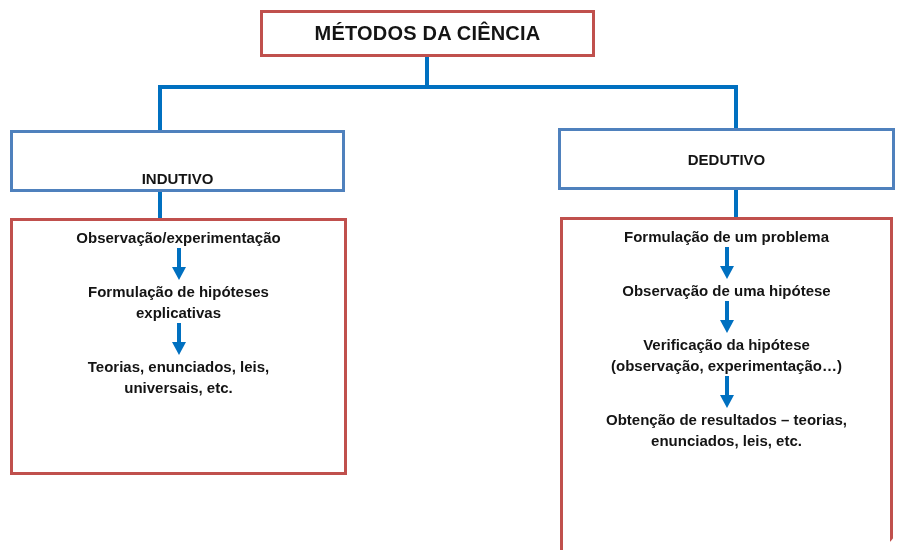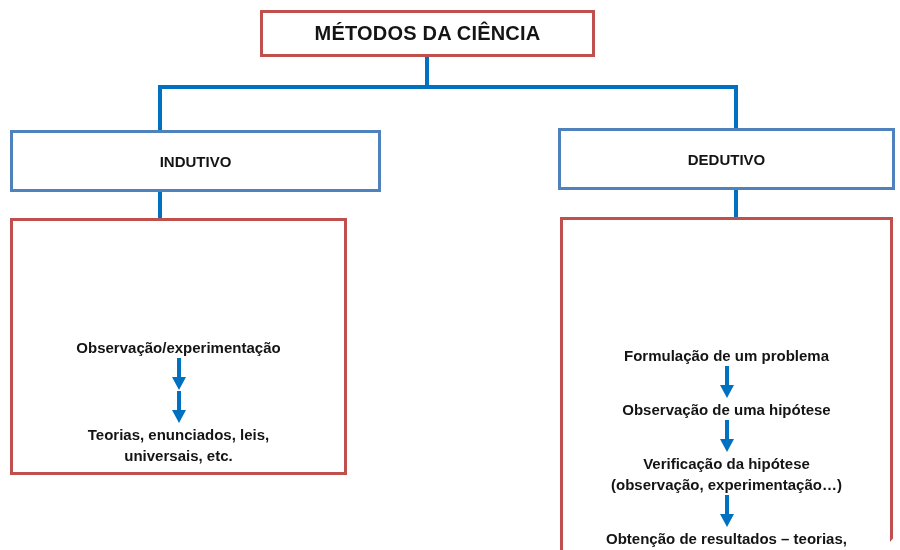--- a/index.html
+++ b/index.html
@@ -26,25 +26,25 @@
   }
   .title-box {
     left: 260px; top: 10px; width: 335px; height: 47px;
     border: 3px solid #C0504D;
     font-size: 20px; font-weight: bold; letter-spacing: 0.2px;
   }
   .branch-box {
     border: 3px solid #4F81BD;
     font-size: 15px; font-weight: bold; line-height: 21px;
   }
-  .branch-box.left  { left: 10px;  top: 130px; width: 371px; height: 62px; }
+  .branch-box.left  { left: 10px;  top: 130px; width: 335px; height: 62px; justify-content: flex-end; }
   .branch-box.right { left: 558px; top: 128px; width: 337px; height: 62px; }
   .process-box {
     border: 3px solid #C0504D;
-    justify-content: flex-end;
+    justify-content: flex-start;
     padding: 6px 20px;
   }
   .process-box.left  { left: 10px;  top: 218px; width: 337px; height: 257px; }
   .process-box.right { left: 560px; top: 217px; width: 333px; height: 362px; }
   .step {
     font-size: 15px; font-weight: bold; line-height: 21px;
     white-space: pre-line;
   }
   .connector {
     position: absolute;
@@ -76,20 +76,22 @@
   <div class="box branch-box right">
     <span>DEDUTIVO</span>
   </div>
 
   <div class="box process-box left">
     <div class="step">Observação/experimentação</div>
     <svg class="arrow-icon" width="18" height="33" viewBox="0 0 18 33">
       <rect x="7" y="0" width="4" height="21" fill="#0070C0"></rect>
       <polygon points="2,19 16,19 9,32" fill="#0070C0"></polygon>
     </svg>
+    <div class="step">Formulação de hipóteses
+explicativas</div>
     <svg class="arrow-icon" width="18" height="33" viewBox="0 0 18 33">
       <rect x="7" y="0" width="4" height="21" fill="#0070C0"></rect>
       <polygon points="2,19 16,19 9,32" fill="#0070C0"></polygon>
     </svg>
     <div class="step">Teorias, enunciados, leis,
 universais, etc.</div>
   </div>
 
   <div class="box process-box right">
     <div class="step">Formulação de um problema</div>

